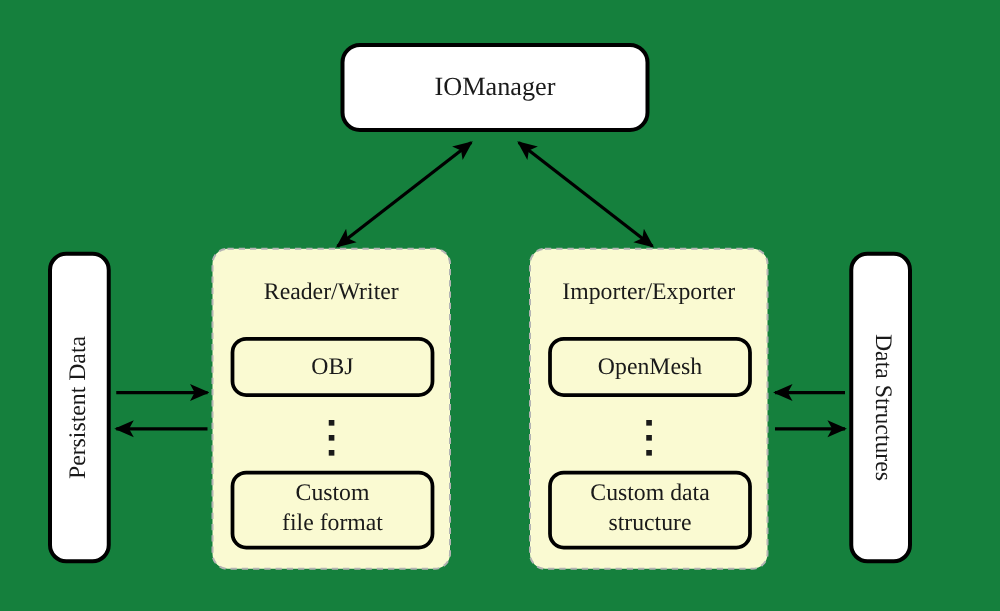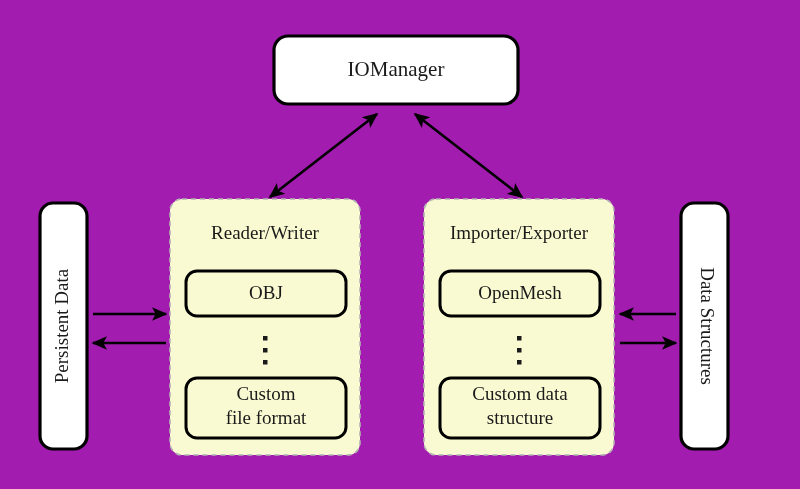--- a/index.html
+++ b/index.html
@@ -10,21 +10,21 @@
   body {
     width: 800px;
     height: 489px;
     font-family: "Liberation Serif", "DejaVu Serif", serif;
     overflow: hidden;
   }
   #diagram-root {
     position: relative;
     width: 800px;
     height: 489px;
-    background: #a21caf;
+    background: #15803d;
   }
   svg.canvas {
     position: absolute;
     top: 0; left: 0;
     width: 800px;
     height: 489px;
   }
   .node-text {
     font-family: "Liberation Serif", "DejaVu Serif", serif;
     fill: #1a1a1a;

